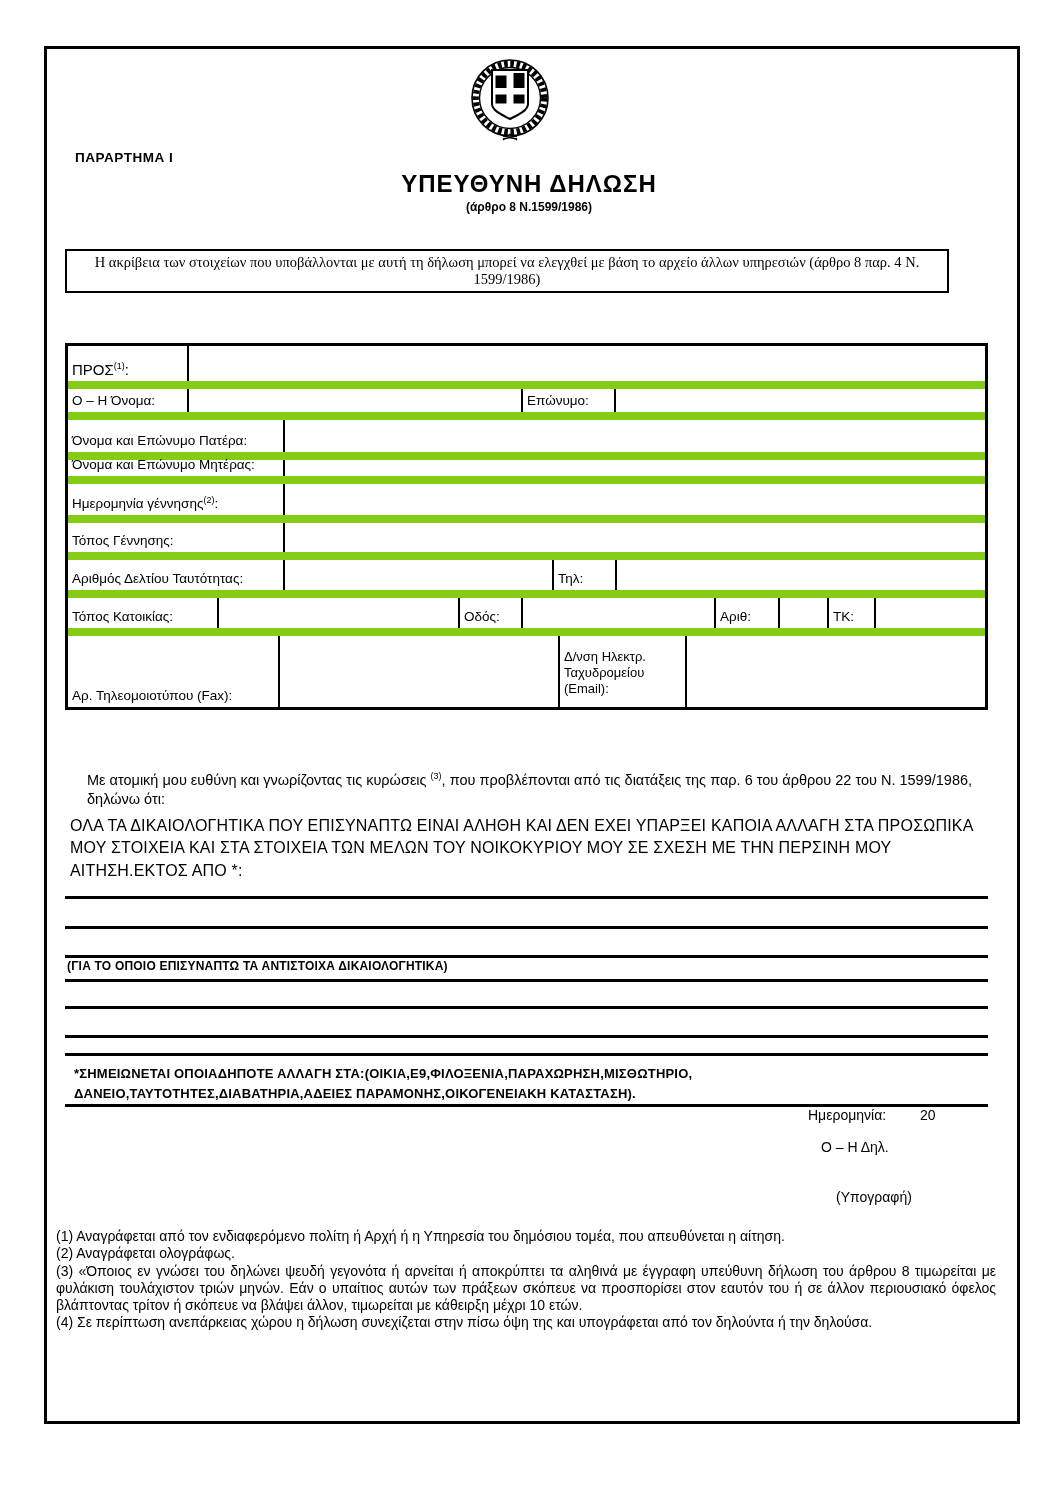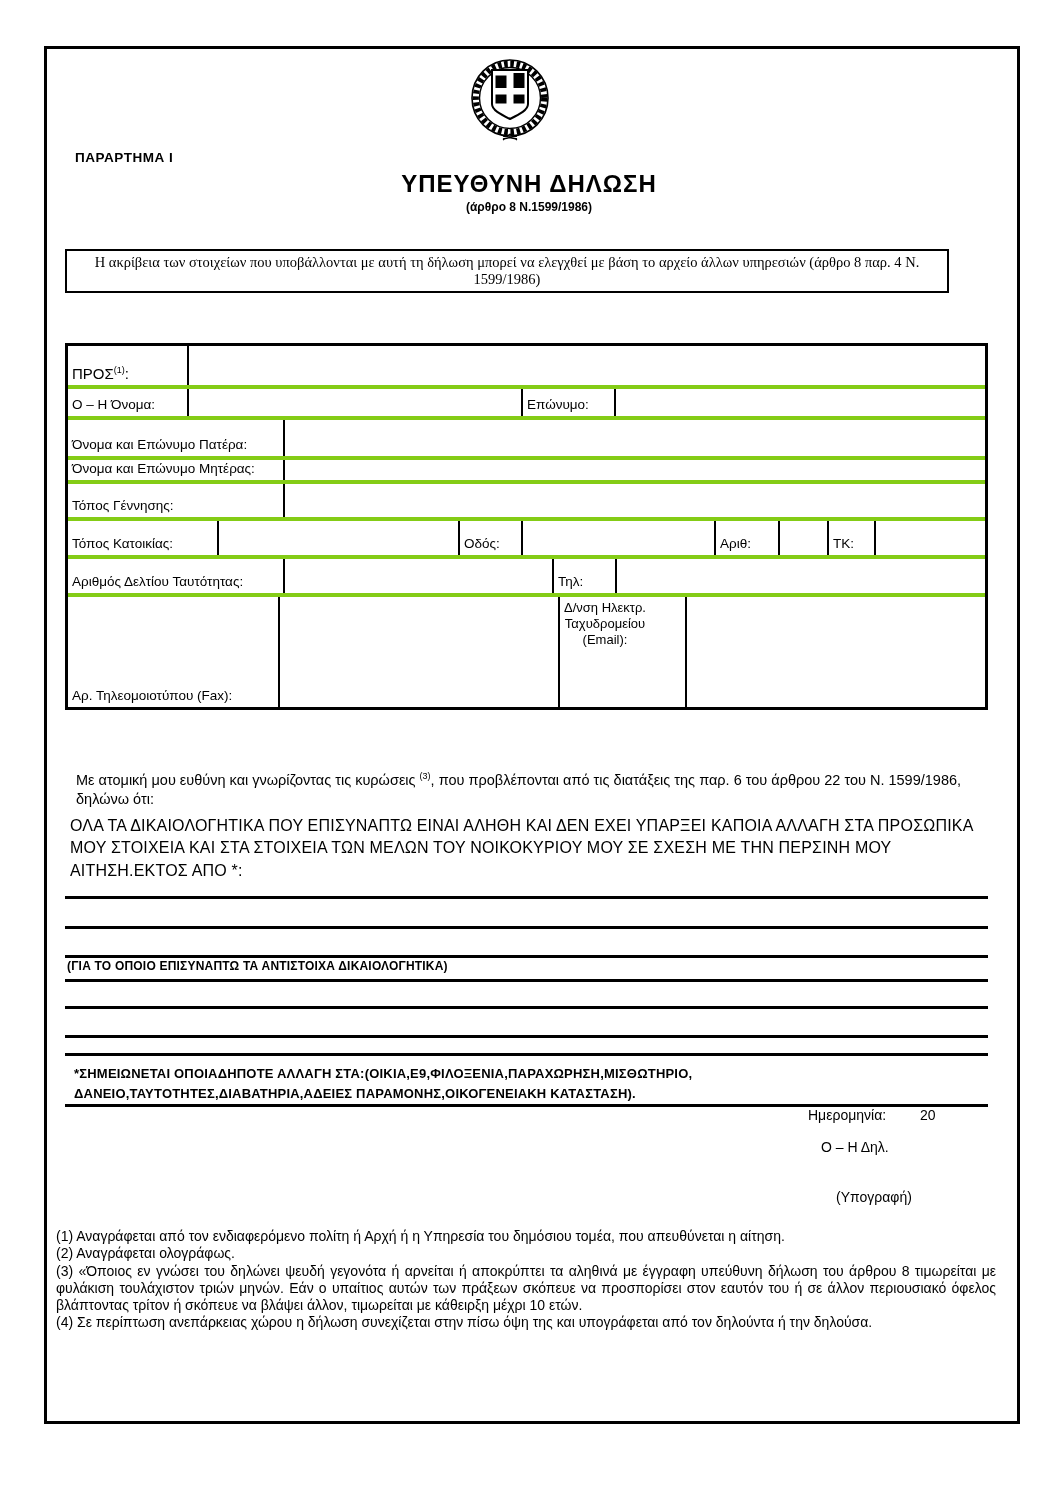--- a/index.html
+++ b/index.html
@@ -8,30 +8,30 @@
   .abs{position:absolute;}
   .frame{left:44px;top:46px;width:976px;height:1378px;border:3px solid #000;box-sizing:border-box;}
   .annex{left:75px;top:150px;font-size:13.5px;font-weight:bold;letter-spacing:.5px;}
   .title{left:0;top:170px;width:100%;text-align:center;font-size:24px;font-weight:bold;letter-spacing:1px;}
   .subtitle{left:0;top:200px;width:100%;text-align:center;font-size:12px;font-weight:bold;}
   .notice{left:65px;top:249px;width:884px;border:2px solid #000;box-sizing:border-box;
           font-family:"Liberation Serif",serif;font-size:14.5px;line-height:17px;
           text-align:center;padding:3px 10px;}
   .ftable{left:65px;top:343px;width:923px;height:367px;border:3px solid #000;box-sizing:border-box;
           display:flex;flex-direction:column;}
-  .trow{display:flex;border-bottom:4px solid #84cc16;box-sizing:border-box;flex:0 0 auto;}
+  .trow{display:flex;border-bottom:8px solid #84cc16;box-sizing:border-box;flex:0 0 auto;}
   .trow.last{border-bottom:none;flex:1 1 auto;}
   .cell{box-sizing:border-box;display:flex;align-items:flex-end;padding:2px 4px 4px 4px;
         font-size:13.5px;line-height:15px;}
-  .cell.top{align-items:flex-start;padding-top:3px;text-align:center;}
+  .cell.top{align-items:flex-start;padding-top:13px;}
   .bR{border-right:2px solid #000;}
   .grow{flex:1 1 auto;}
   sup{font-size:9px;line-height:0;}
   .pros-label{font-size:15px;}
-  .intro{left:76px;top:771px;width:902px;font-size:14.5px;line-height:19px;}
+  .intro{left:87px;top:771px;width:902px;font-size:14.5px;line-height:19px;}
   .statement{left:70px;top:815px;width:928px;font-size:16px;line-height:22.4px;letter-spacing:.2px;}
   .rule{left:65px;width:923px;height:0;border-top:3px solid #000;}
   .gia-note{left:67px;top:959px;font-size:12px;font-weight:bold;letter-spacing:.2px;}
   .asterisk-note{left:74px;top:1064px;width:900px;font-size:13px;font-weight:bold;line-height:20px;letter-spacing:.2px;}
   .date-label{left:808px;top:1107px;font-size:14px;}
   .date-value{left:920px;top:1107px;font-size:14px;}
   .declarant{left:821px;top:1139px;font-size:14px;}
   .signature{left:836px;top:1189px;font-size:14px;}
   .footnotes{left:56px;top:1228px;width:940px;font-size:14px;line-height:17.25px;}
   .footnotes .just{text-align:justify;}
@@ -81,41 +81,47 @@
     <div class="trow" style="height:40px;">
       <div class="cell bR" style="width:217px;">Όνομα και Επώνυμο Πατέρα:</div>
       <div class="cell grow"></div>
     </div>
 
     <div class="trow" style="height:24px;">
       <div class="cell bR" style="width:217px;">Όνομα και Επώνυμο Μητέρας:</div>
       <div class="cell grow"></div>
     </div>
 
+    <div class="trow" style="height:39px;">
+      <div class="cell bR" style="width:217px;">
+          <span><span>Ημερομηνία γέννησης</span><sup>(2)</sup><span>:</span></span>
+        </div>
+      <div class="cell grow"></div>
+    </div>
 
     <div class="trow" style="height:37px;">
       <div class="cell bR" style="width:217px;">Τόπος Γέννησης:</div>
+      <div class="cell grow"></div>
+    </div>
+
+    <div class="trow" style="height:38px;">
+      <div class="cell bR" style="width:217px;">Αριθμός Δελτίου Ταυτότητας:</div>
+      <div class="cell bR" style="width:269px;"></div>
+      <div class="cell bR" style="width:63px;">Τηλ:</div>
       <div class="cell grow"></div>
     </div>
 
     <div class="trow" style="height:38px;">
       <div class="cell bR" style="width:151px;">Τόπος Κατοικίας:</div>
       <div class="cell bR" style="width:241px;"></div>
       <div class="cell bR" style="width:63px;">Οδός:</div>
       <div class="cell bR" style="width:193px;"></div>
       <div class="cell bR" style="width:64px;">Αριθ:</div>
       <div class="cell bR" style="width:49px;"></div>
       <div class="cell bR" style="width:47px;">ΤΚ:</div>
-      <div class="cell grow"></div>
-    </div>
-
-    <div class="trow" style="height:38px;">
-      <div class="cell bR" style="width:217px;">Αριθμός Δελτίου Ταυτότητας:</div>
-      <div class="cell bR" style="width:269px;"></div>
-      <div class="cell bR" style="width:63px;">Τηλ:</div>
       <div class="cell grow"></div>
     </div>
 
     <div class="trow last">
       <div class="cell bR" style="width:212px;">Αρ. Τηλεομοιοτύπου (Fax):</div>
       <div class="cell bR" style="width:280px;"></div>
       <div class="cell bR top" style="width:127px;font-size:13px;line-height:16px;">
         <span><span>Δ/νση Ηλεκτρ.</span><br>
         <span>Ταχυδρομείου</span><br>
         <span>(Email):</span></span>

